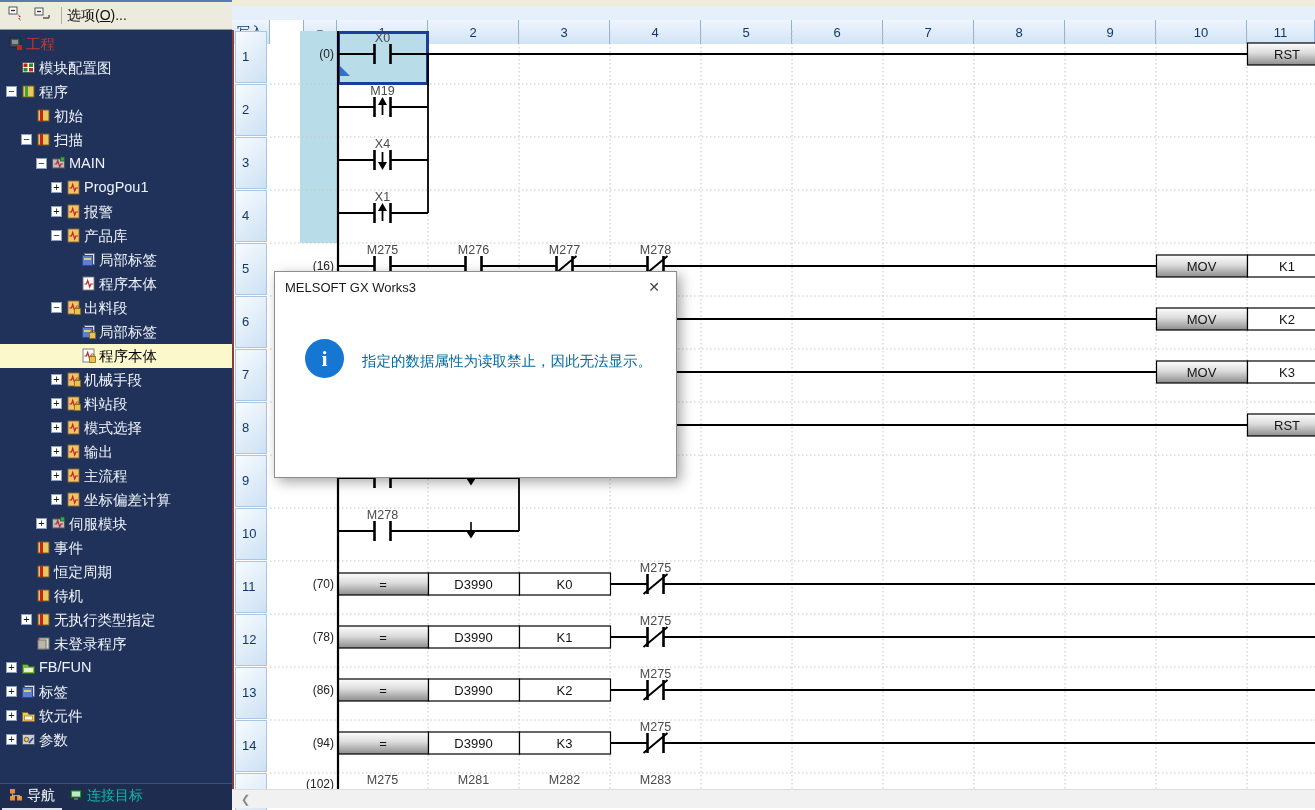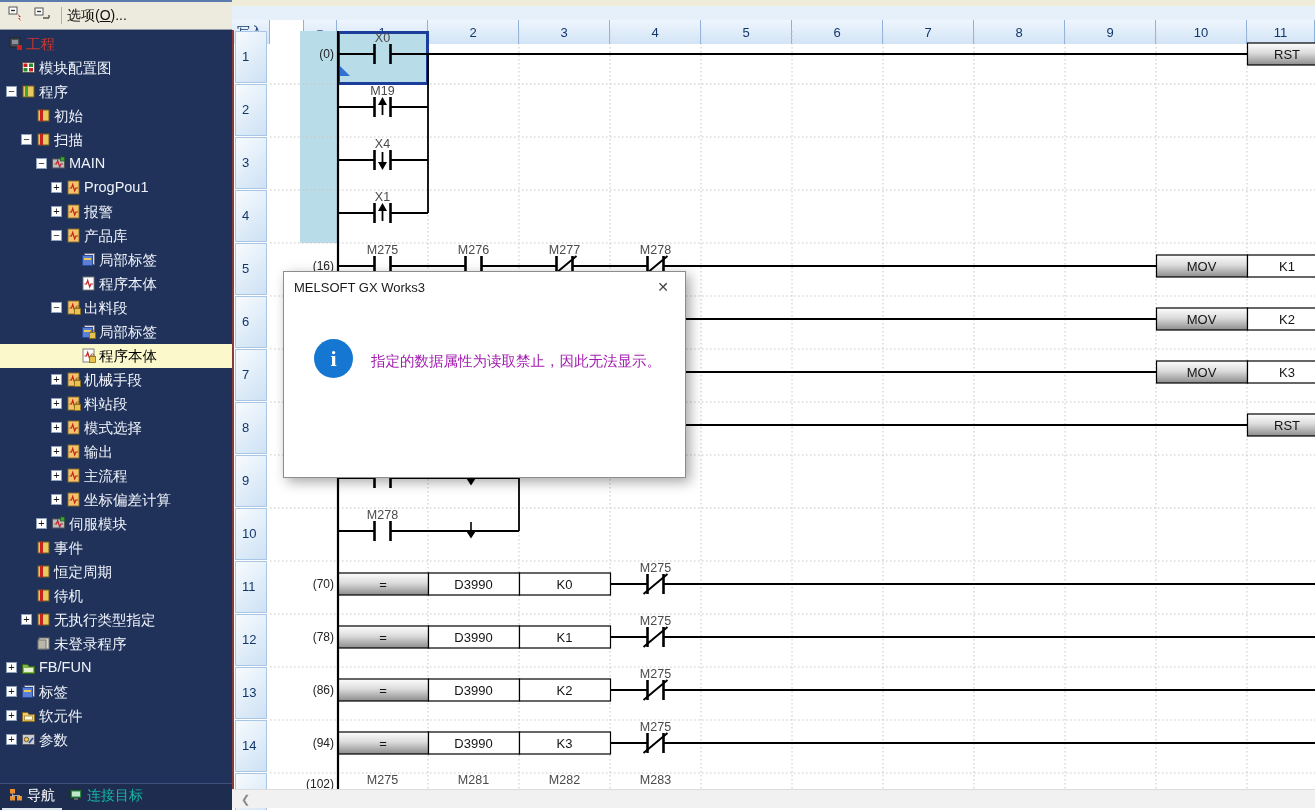--- a/index.html
+++ b/index.html
@@ -41,28 +41,28 @@
   .hcell.drop{font-size:10px;color:#41598a;}
   #red-rail{position:absolute;left:0;top:30px;width:2px;height:759px;background:#8a3b3b;}
   .gcell{position:absolute;left:3px;width:32px;height:52px;box-sizing:border-box;
     background:linear-gradient(135deg,#f7fbfe,#cde1f4);border:1px solid #a9c7e4;
     font-size:13px;color:#12386a;line-height:50px;padding-left:6px;z-index:1;}
   #ladder-svg{position:absolute;left:0;top:30px;z-index:0;}
   #ed-scrollbar{position:absolute;left:0;top:789px;width:1083px;height:19px;background:#f1f1f1;
     border-top:1px solid #dcdcdc;box-sizing:border-box;z-index:5;display:flex;align-items:center;
     padding-left:9px;color:#8a8a8a;font-size:11px;}
   
-  #dialog{position:absolute;left:283px;top:271px;width:403px;height:207px;background:#fff;
+  #dialog{position:absolute;left:274px;top:271px;width:403px;height:207px;background:#fff;
     border:1px solid #8c8c8c;box-sizing:border-box;box-shadow:4px 4px 12px rgba(0,0,0,0.35);z-index:10;}
   .dlg-title-text{position:absolute;left:10px;top:8px;font-size:13px;color:#1a1a1a;}
   .dlg-close{position:absolute;right:16px;top:7px;font-size:14px;color:#444;cursor:default;}
   .info-icon{position:absolute;left:30px;top:67px;width:39px;height:39px;border-radius:50%;
     background:#1577d2;color:#fff;display:flex;align-items:center;justify-content:center;
     font:bold 22px "Liberation Serif",serif;}
-  .dlg-msg{position:absolute;left:87px;top:80px;font-size:14.5px;color:#a21caf;}
+  .dlg-msg{position:absolute;left:87px;top:80px;font-size:14.5px;color:#0369a1;}
   .dlg-footer{position:absolute;left:0;bottom:0;width:100%;height:58px;background:#f0f0f0;
     border-top:1px solid #e2e2e2;box-sizing:border-box;}
   .ok-btn{position:absolute;left:282px;top:8px;width:97px;height:31px;background:#ecf3fa;
     border:2px solid #0f7bd7;font-size:14px;color:#000;font-family:inherit;}
 </style>
 </head>
 <body>
 
 <div id="sidebar">
   <div id="side-toolbar">

